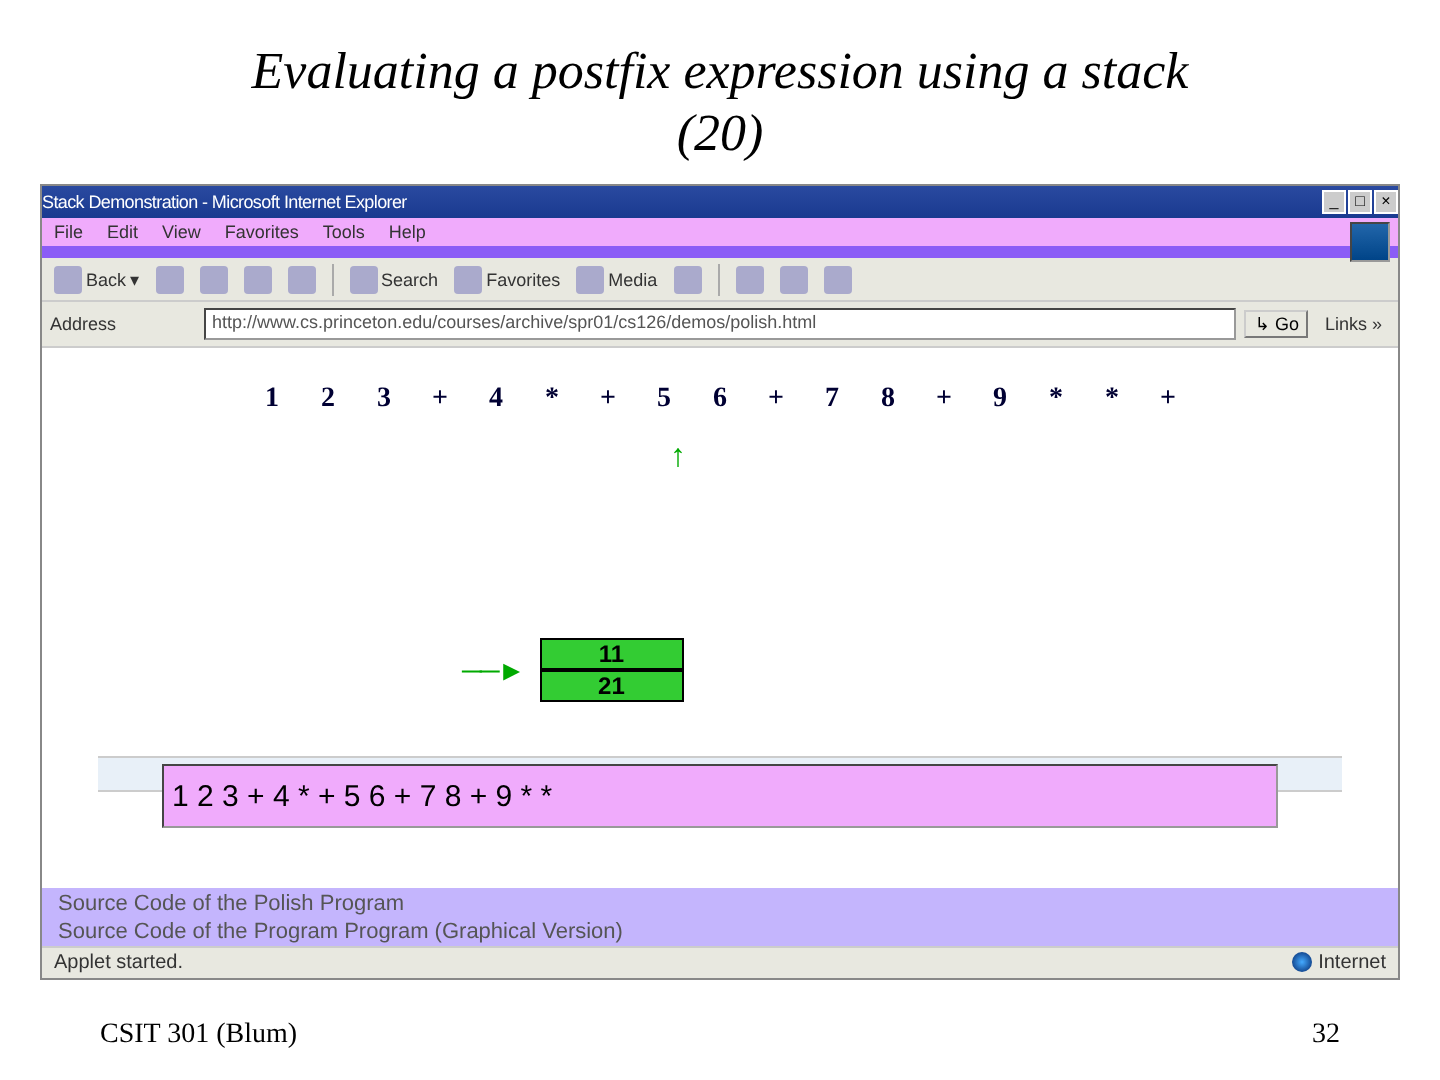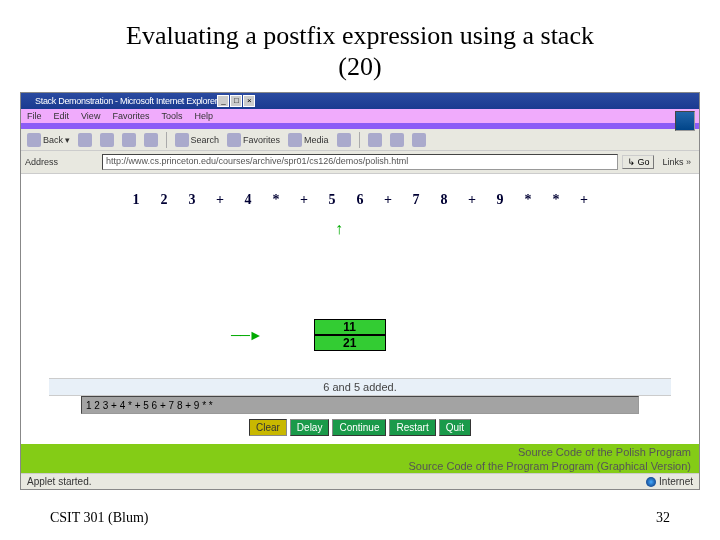--- a/index.html
+++ b/index.html
@@ -1,20 +1,20 @@
 <!DOCTYPE html>
 <html><head>
 <meta charset="utf-8">
 <style>
   * { box-sizing: border-box; margin: 0; padding: 0; }
   body { width: 720px; height: 540px; background: #fff; font-family: "Times New Roman", serif; position: relative; }
-  .slide { padding: 20px 50px 0 50px; }
+  .slide { padding: 20px 50px 0 50px; font-style: italic; }
   .title { font-size: 26px; text-align: center; margin-bottom: 6px; line-height: 1.2; }
   .browser { margin: 10px 20px 0 20px; border: 1px solid #888; font-family: Tahoma, Arial, sans-serif; font-size: 10px; background: #e8e8e0; }
-  .titlebar { background: linear-gradient(#2a4aa0,#1a3a90); color: #fff; padding: 2px 14px; height: 16px; display:flex; align-items:center; }
+  .titlebar { background: linear-gradient(#2a4aa0,#1a3a90); color: #fff; padding: 2px 0; height: 16px; display:flex; justify-content:space-between; align-items:center; }
   .titlebar span { font-size: 9px; letter-spacing: -0.3px; }
   .winbtns { display:flex; gap:1px; }
   .winbtn { width:12px; height:12px; background:#ccc; border:1px solid #fff; font-size:8px; text-align:center; line-height:10px; color:#000; }
   .menubar { background:#f0abfc; padding: 2px 6px; display:flex; gap:12px; border-bottom:6px solid #8b5cf6; }
   .menubar span { font-size:9px; color:#333; }
   .toolbar { background:#e8e8e0; padding:3px 6px; display:flex; gap:8px; align-items:center; border-bottom:1px solid #ccc; height:22px; }
   .tbtn { display:flex; align-items:center; gap:2px; font-size:9px; color:#333; }
   .ticon { width:14px; height:14px; background:#aac; border-radius:2px; }
   .sep { width:1px; height:16px; background:#aaa; }
   .addrbar { background:#e8e8e0; padding:3px 4px; display:flex; gap:4px; align-items:center; border-bottom:1px solid #ccc; }
@@ -24,29 +24,29 @@
   .links { font-size:9px; color:#333; padding:0 4px; }
   .throbber { width:20px; height:20px; background:linear-gradient(#26a,#048); border:1px inset #999; margin-left:4px; }
   .menuthrobber { position:absolute; right:4px; }
   .content { background:#fff; padding:12px 8px 4px 8px; position:relative; height:270px; }
   .tokenrow { background:#fff; display:flex; gap:0; margin:0 40px 4px 40px; justify-content:center; padding:6px 4px; }
   .token { width:28px; text-align:center; font-weight:bold; font-family:"Times New Roman",serif; font-size:14px; color:#003; }
   .uparrow { position:absolute; top:46px; left:314px; color:#0a0; font-size:16px; font-weight:bold; }
   .stackarea { position:absolute; top:145px; left:210px; display:flex; align-items:center; gap:8px; }
   .harrow { color:#0a0; font-size:14px; letter-spacing:-1px; font-weight:bold; }
   .stackboxes { display:flex; flex-direction:column; }
-  .stackcell { width:72px; height:16px; background:#3c3; border:1px solid #000; text-align:center; font-weight:bold; font-size:12px; line-height:14px; font-family:Arial,sans-serif;margin-left:44px; }
+  .stackcell { width:72px; height:16px; background:#3c3; border:1px solid #000; text-align:center; font-weight:bold; font-size:12px; line-height:14px; font-family:Arial,sans-serif; }
   .statusmsg { background:#e8f0f8; border-top:1px solid #ccc; border-bottom:1px solid #ccc; text-align:center; font-size:11px; padding:2px; margin:0 28px; position:absolute; bottom:48px; left:0; right:0; font-family:Arial,sans-serif; color:#444; }
   .inputrow { position:absolute; bottom:30px; left:60px; right:60px; }
-  .exprinput { width:100%; background:#a3a3a3; border:1px inset #999; padding:1px 4px; font-size:10px; height:18px; font-family:Arial,sans-serif; }
+  .exprinput { width:100%; background:#f0abfc; border:1px inset #999; padding:1px 4px; font-size:15px; height:32px; font-family:Arial,sans-serif; }
   .btnrow { position:absolute; bottom:8px; left:0; right:0; display:flex; gap:3px; justify-content:center; }
   .abtn { font-size:10px; padding:2px 6px; border:1px outset #888; font-family:Arial,sans-serif; color:#fff; }
   .abtn.clrbtn { background:#c8b800; color:#333; border-style:inset; }
   .abtn.g { background:#1a9a4a; }
-  .belowapp { background:#84cc16; padding:2px 8px 0 8px; font-size:11px; color:#555; font-family:Arial,sans-serif; line-height:1.2;text-align:right; }
+  .belowapp { background:#c4b5fd; padding:2px 8px 0 8px; font-size:11px; color:#555; font-family:Arial,sans-serif; line-height:1.2; }
   .statusbar { background:#e8e8e0; border-top:1px solid #ccc; padding:2px 6px; display:flex; justify-content:space-between; font-size:10px; color:#333; }
   .zoneicon { width:10px; height:10px; background:radial-gradient(#4af,#026); border-radius:50%; display:inline-block; vertical-align:middle; margin-right:3px; }
   .footer { position:absolute; bottom:14px; left:50px; right:50px; display:flex; justify-content:space-between; font-size:14px; font-family:"Times New Roman",serif; }
   .toolbar-wrap { position:relative; }
 </style>
 </head>
 <body>
 
 <div class="slide">
   <div class="title">
@@ -136,27 +136,20 @@
         <div class="stackcell">21</div>
       </div>
     </div>
 
     <div class="statusmsg">6 and 5 added.</div>
 
     <div class="inputrow">
       <input class="exprinput" value="1 2 3 + 4 * + 5 6 + 7 8 + 9 * *" style="">
     </div>
 
-    <div class="btnrow">
-      <button class="abtn clrbtn">Clear</button>
-      <button class="abtn g">Delay</button>
-      <button class="abtn g">Continue</button>
-      <button class="abtn g">Restart</button>
-      <button class="abtn g">Quit</button>
-    </div>
   </div>
 
   <div class="belowapp">
     <div>Source Code of the Polish Program</div>
     <div>Source Code of the Program Program (Graphical Version)</div>
   </div>
 
   <div class="statusbar">
     <span>Applet started.</span>
     <span><span class="zoneicon"></span><span>Internet</span></span>

